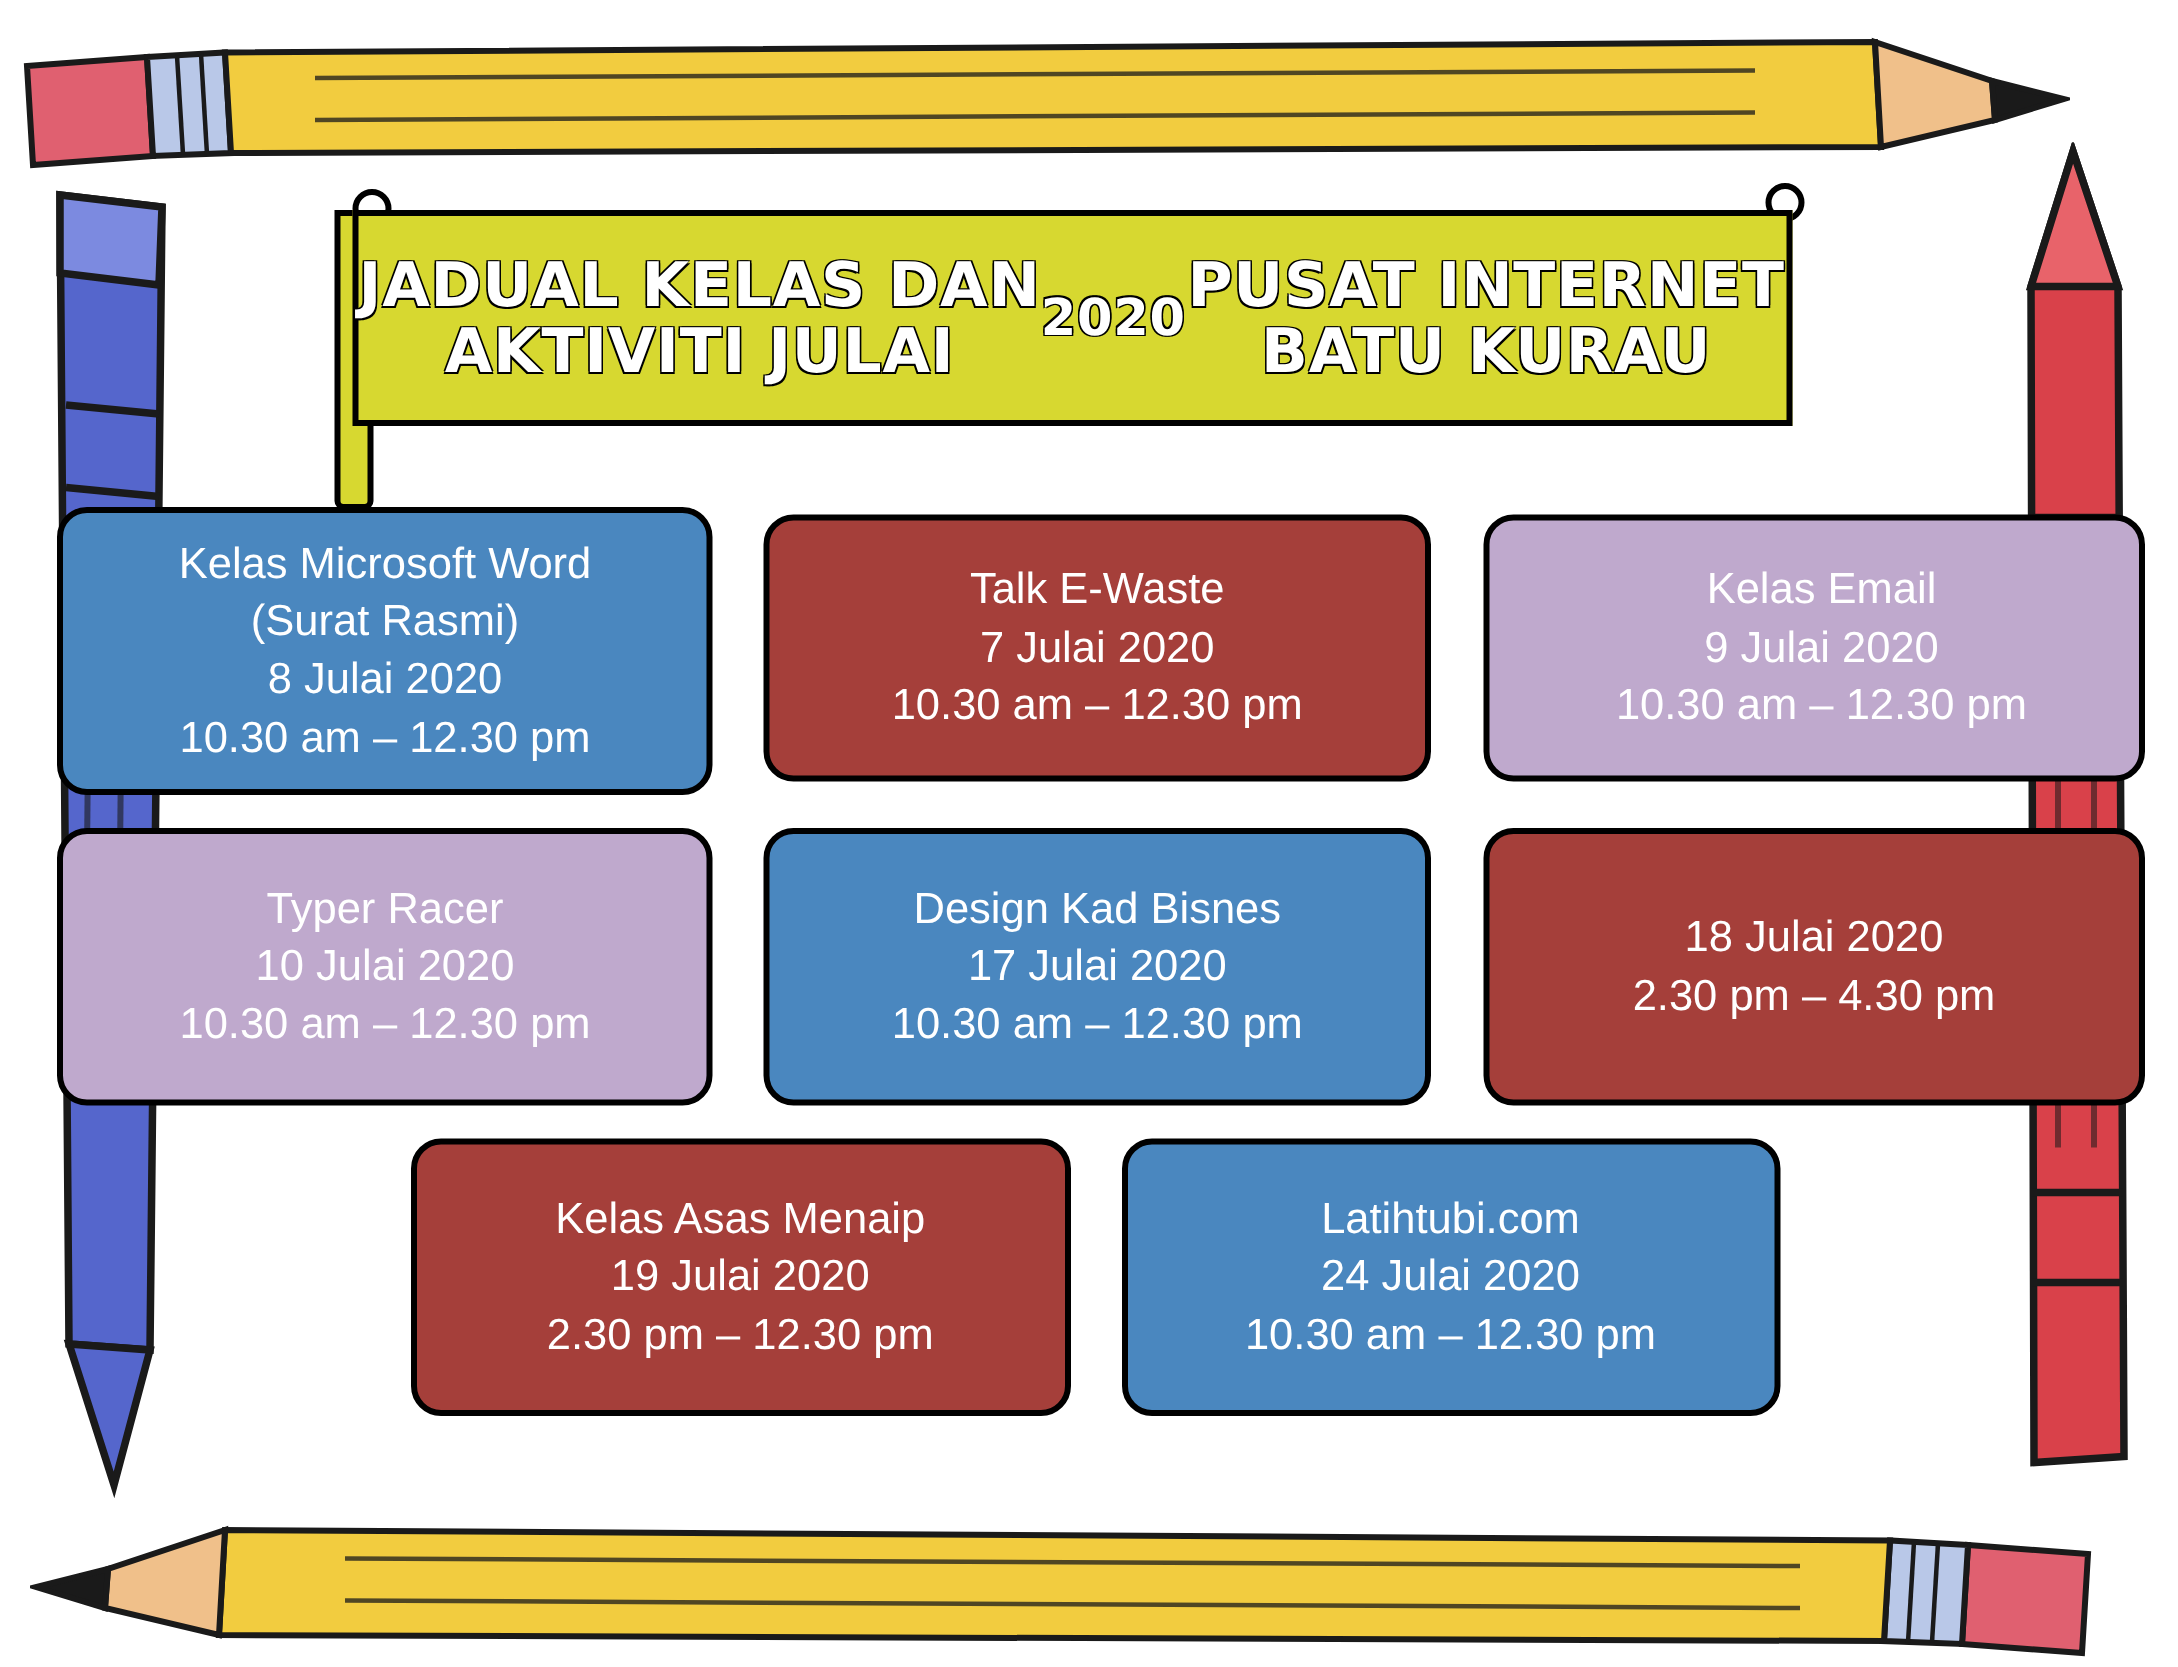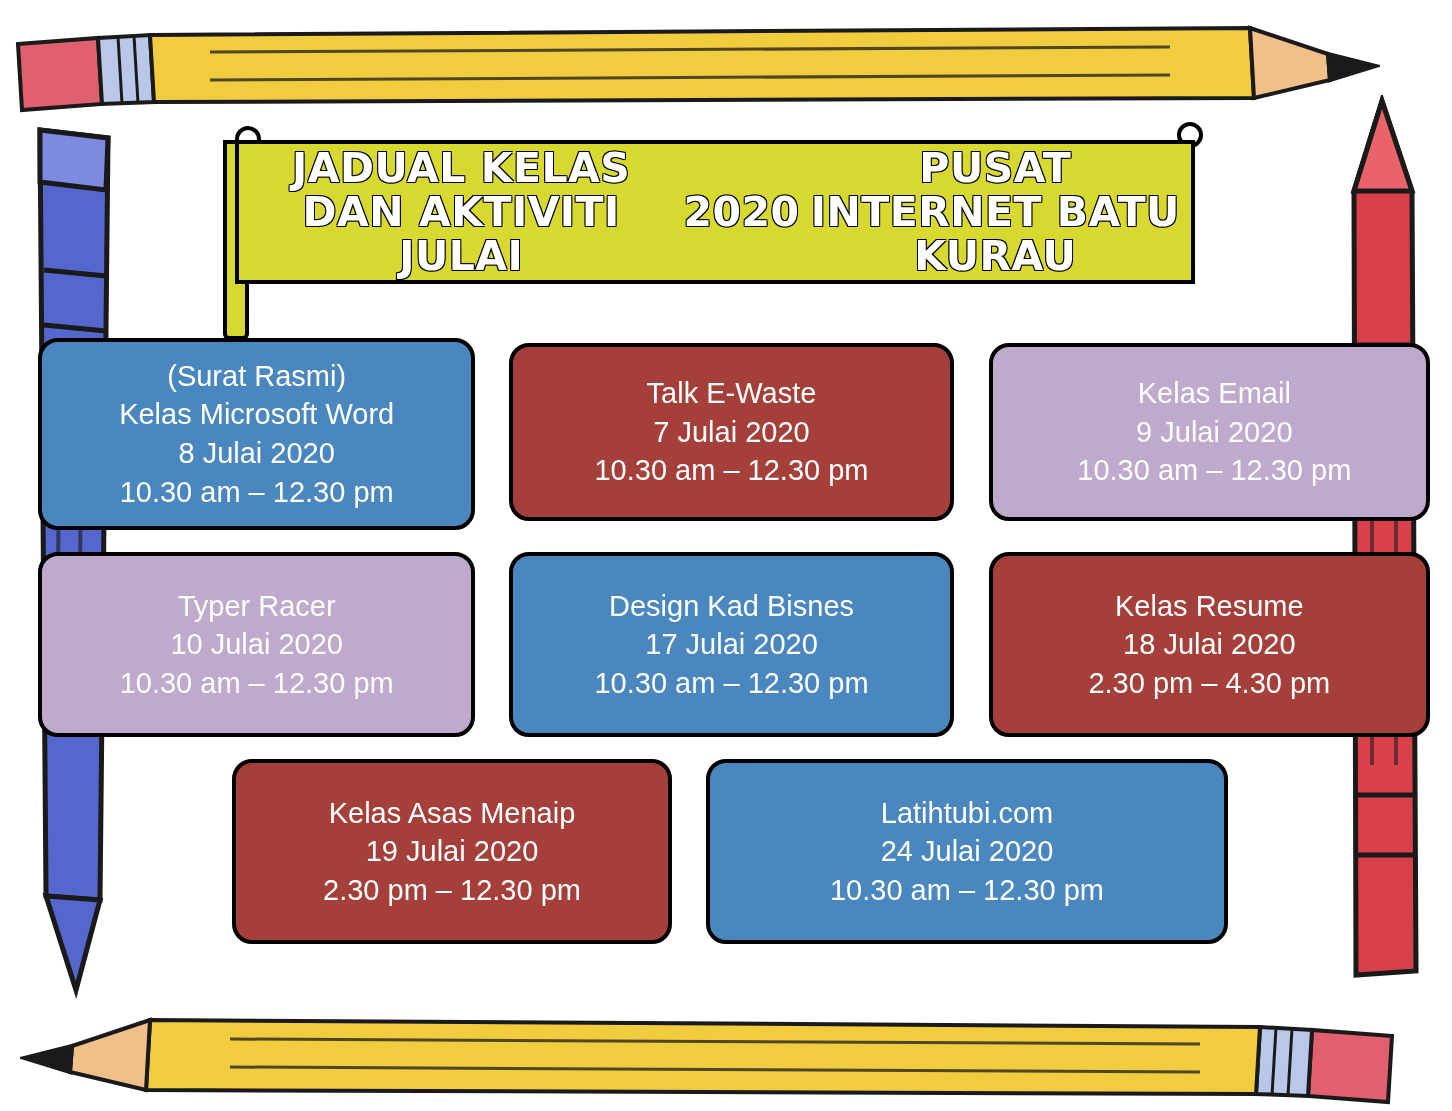--- a/index.html
+++ b/index.html
@@ -54,21 +54,21 @@
     font-size: 41px;
     line-height: 1.08;
     letter-spacing: 0.5px;
     text-align: center;
     font-family: "DejaVu Sans", sans-serif;
     -webkit-text-stroke: 0px;
     text-shadow:
       -1px -1px 0 #000, 1px -1px 0 #000,
       -1px 1px 0 #000, 1px 1px 0 #000;
   }
-  .banner-line.small { font-size: 41px; }
+  .banner-line.small { font-size: 34px; }
 
   
   .curl {
     position: absolute;
     width: 26px;
     height: 200px;
     border: 4px solid #000;
     border-radius: 0 0 6px 6px;
     background: #d7d830;
     box-sizing: border-box;
@@ -126,21 +126,21 @@
   .r2 { margin-top: 12px; }
   .r2 .card { height: 185px; }
   .r2 .c1 { width: 440px; margin-left: 8px; }
   .r2 .c2 { width: 447px; margin-left: 34px; }
   .r2 .c3 { width: 444px; margin-left: 35px; }
 
   
   .r3 { margin-top: 18px; }
   .r3 .card { height: 185px; }
   .r3 .c1 { width: 440px; }
-  .r3 .c2 { width: 522px; }
+  .r3 .c2 { width: 439px; }
 </style>
 </head>
 <body>
 
 <svg class="frame-deco pencil-top" viewBox="0 0 1370 100" preserveAspectRatio="none">
   <g>
 
     <path d="M8 26 L88 20 L92 86 L12 92 Z" fill="#e06070" stroke="#1a1a1a" stroke-width="4"></path>
 
     <path d="M88 20 L140 17 L144 84 L92 86 Z" fill="#b9c8e8" stroke="#1a1a1a" stroke-width="4"></path>
@@ -208,22 +208,22 @@
     <div class="banner-line">JADUAL KELAS DAN AKTIVITI JULAI</div>
     <div class="banner-line small">2020</div>
     <div class="banner-line">PUSAT INTERNET BATU KURAU</div>
   </div>
 </div>
 
 <div class="grid">
 
   <div class="row r1">
     <div class="card c1" style="background:#4a87bf">
+      <div class="card-line">Kelas Microsoft Word</div>
       <div class="card-line">(Surat Rasmi)</div>
-      <div class="card-line">Kelas Microsoft Word</div>
       <div class="card-line">8 Julai 2020</div>
       <div class="card-line">10.30 am – 12.30 pm</div>
     </div>
     <div class="card c2" style="background:#a53f3a">
       <div class="card-line">Talk E-Waste</div>
       <div class="card-line">7 Julai 2020</div>
       <div class="card-line">10.30 am – 12.30 pm</div>
     </div>
     <div class="card c3" style="background:#bfa9cd">
       <div class="card-line">Kelas Email</div>
@@ -237,21 +237,20 @@
       <div class="card-line">Typer Racer</div>
       <div class="card-line">10 Julai 2020</div>
       <div class="card-line">10.30 am – 12.30 pm</div>
     </div>
     <div class="card c2" style="background:#4a87bf">
       <div class="card-line">Design Kad Bisnes</div>
       <div class="card-line">17 Julai 2020</div>
       <div class="card-line">10.30 am – 12.30 pm</div>
     </div>
     <div class="card c3" style="background:#a53f3a">
-      <div class="card-line">Kelas Resume</div>
       <div class="card-line">18 Julai 2020</div>
       <div class="card-line">2.30 pm – 4.30 pm</div>
     </div>
   </div>
 
   <div class="row r3 row3">
     <div class="card c1" style="background:#a53f3a">
       <div class="card-line">Kelas Asas Menaip</div>
       <div class="card-line">19 Julai 2020</div>
       <div class="card-line">2.30 pm – 12.30 pm</div>

